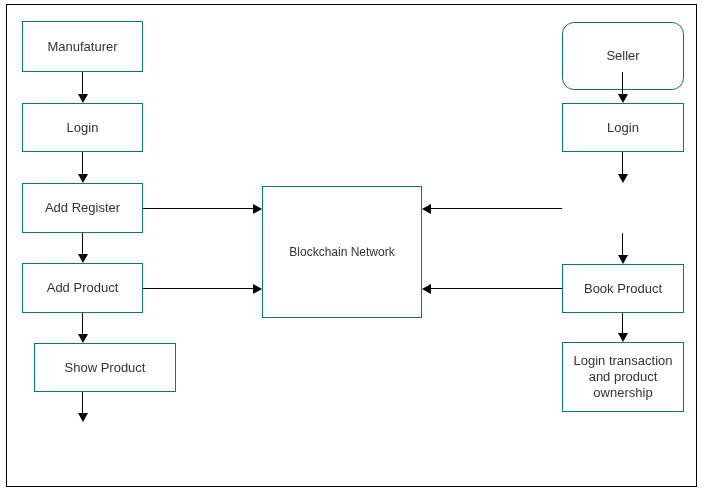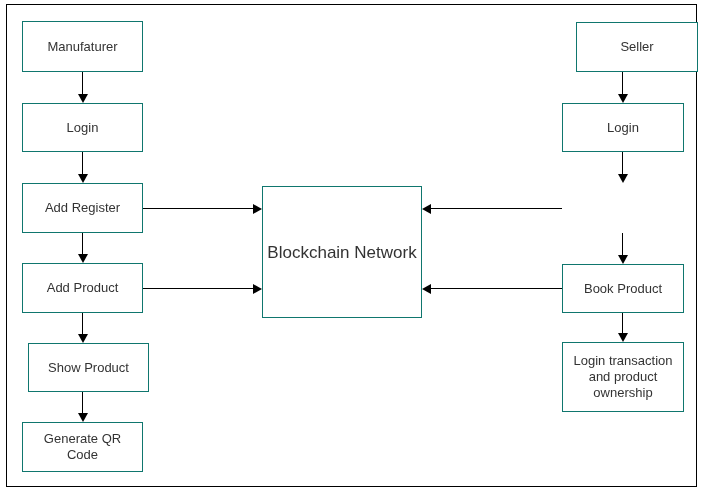--- a/index.html
+++ b/index.html
@@ -36,21 +36,21 @@
     display: flex;
     align-items: center;
     justify-content: center;
     text-align: center;
     font-size: 13px;
     line-height: 16px;
     font-family: "Liberation Sans", sans-serif;
     padding: 2px 4px;
   }
   .node.center {
-    font-size: 17px;
+    font-size: 12px;
     line-height: 19px;
   }
   
   .vline {
     position: absolute;
     width: 1px;
     background: #000000;
   }
   .hline {
     position: absolute;
@@ -90,27 +90,26 @@
   <div id="frame"></div>
 
   <div class="node" style="left:22px; top:21px; width:121px; height:51px;">Manufaturer</div>
 
   <div class="node" style="left:22px; top:103px; width:121px; height:49px;">Login</div>
 
   <div class="node" style="left:22px; top:183px; width:121px; height:50px;">Add Register</div>
 
   <div class="node" style="left:22px; top:263px; width:121px; height:50px;">Add Product</div>
 
-  <div class="node" style="left:28px; top:343px; width:121px; height:49px;">Show Product</div>
+  <div class="node" style="left:34px; top:343px; width:142px; height:49px;">Show Product</div>
 
-  <div class="node" style="left:22px; top:422px; width:121px; height:50px;">Generate QR Code</div>
 
   <div class="node center" style="left:262px; top:186px; width:160px; height:132px;">Blockchain Network</div>
 
-  <div class="node" style="left:576px; top:22px; width:122px; height:50px;">Seller</div>
+  <div class="node" style="left:562px; top:22px; width:122px; height:68px;border-radius:12px;">Seller</div>
 
   <div class="node" style="left:562px; top:103px; width:122px; height:49px;">Login</div>
 
 
   <div class="node" style="left:562px; top:264px; width:122px; height:49px;">Book Product</div>
 
   <div class="node" style="left:562px; top:342px; width:122px; height:70px;">Login transaction and product ownership</div>
 
   <div class="vline" style="left:82px; top:72px;  height:22px;"></div>
   <div class="arrow-down" style="left:78px; top:94px;"></div>

